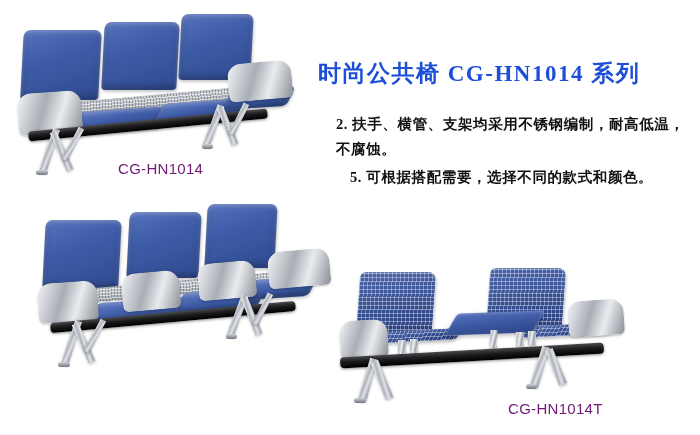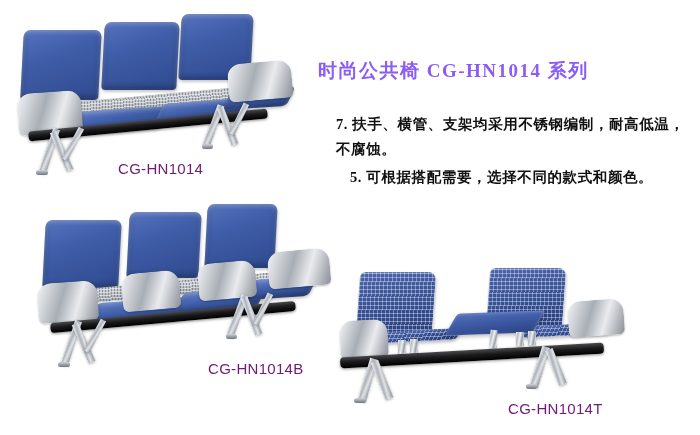--- a/index.html
+++ b/index.html
@@ -16,24 +16,24 @@
     font-family: "Liberation Sans", sans-serif;
   }
 
   
   .title {
     position: absolute;
     left: 318px;
     top: 58px;
     width: 375px;
     font-family: "Liberation Serif", serif;
-    font-size: 19px;
+    font-size: 23px;
     font-weight: bold;
     letter-spacing: 1.5px;
-    color: #8b5cf6;
+    color: #1d4ed8;
     white-space: nowrap;
   }
   .bullets {
     position: absolute;
     left: 336px;
     top: 112px;
     width: 358px;
     font-family: "Liberation Serif", serif;
     font-size: 14.5px;
     font-weight: bold;
@@ -193,21 +193,20 @@
     <div class="leg" style="left:62px; top:126px; width:7px; height:42px; transform:rotate(-24deg);"></div>
     <div class="leg" style="left:74px; top:122px; width:6px; height:36px; transform:rotate(28deg);"></div>
     <div class="foot" style="left:40px; top:166px; width:12px; height:5px;"></div>
 
     <div class="leg" style="left:216px; top:98px; width:7px; height:44px; transform:rotate(20deg);"></div>
     <div class="leg" style="left:230px; top:100px; width:7px; height:40px; transform:rotate(-22deg);"></div>
     <div class="leg" style="left:242px; top:96px; width:6px; height:34px; transform:rotate(26deg);"></div>
     <div class="foot" style="left:208px; top:138px; width:11px; height:5px;"></div>
   </div>
 
-  <div class="caption" id="caption-1014b">CG-HN1014B</div>
 
   <div class="bench" id="bench-1014t" style="left:340px; top:268px; width:330px; height:140px;">
 
     <div class="perf" style="left:18px; top:4px; width:76px; height:62px; transform:skewX(-4deg); border-radius:6px 8px 3px 3px;"></div>
     <div class="perf" style="left:148px; top:0px; width:76px; height:62px; transform:skewX(-4deg); border-radius:6px 8px 3px 3px;"></div>
 
     <div class="perf" style="left:30px; top:62px; width:88px; height:12px; transform:skewX(-30deg) rotate(-3deg);"></div>
     <div class="perf" style="left:186px; top:56px; width:86px; height:12px; transform:skewX(-30deg) rotate(-3deg);"></div>
 
     <div class="table-top" style="left:112px; top:44px; width:86px; height:22px; transform:skewX(-32deg) rotate(-2deg);"></div>
@@ -230,17 +229,17 @@
     <div class="leg" style="left:196px; top:78px; width:8px; height:42px; transform:rotate(17deg);"></div>
     <div class="leg" style="left:212px; top:80px; width:8px; height:38px; transform:rotate(-22deg);"></div>
     <div class="foot" style="left:186px; top:116px; width:11px; height:5px;"></div>
   </div>
 
   <div class="caption" id="caption-1014t">CG-HN1014T</div>
 
   <div class="title">时尚公共椅 CG-HN1014 系列</div>
 
   <div class="bullets">
-    <div class="bullet bullet-1">7. 扶手、横管、支架均采用不锈钢编制，耐高低温，不腐蚀。</div>
+    <div class="bullet bullet-1">2. 扶手、横管、支架均采用不锈钢编制，耐高低温，不腐蚀。</div>
     <div class="bullet bullet-2">5. 可根据搭配需要，选择不同的款式和颜色。</div>
   </div>
 
 </div>
 
 </body></html>

